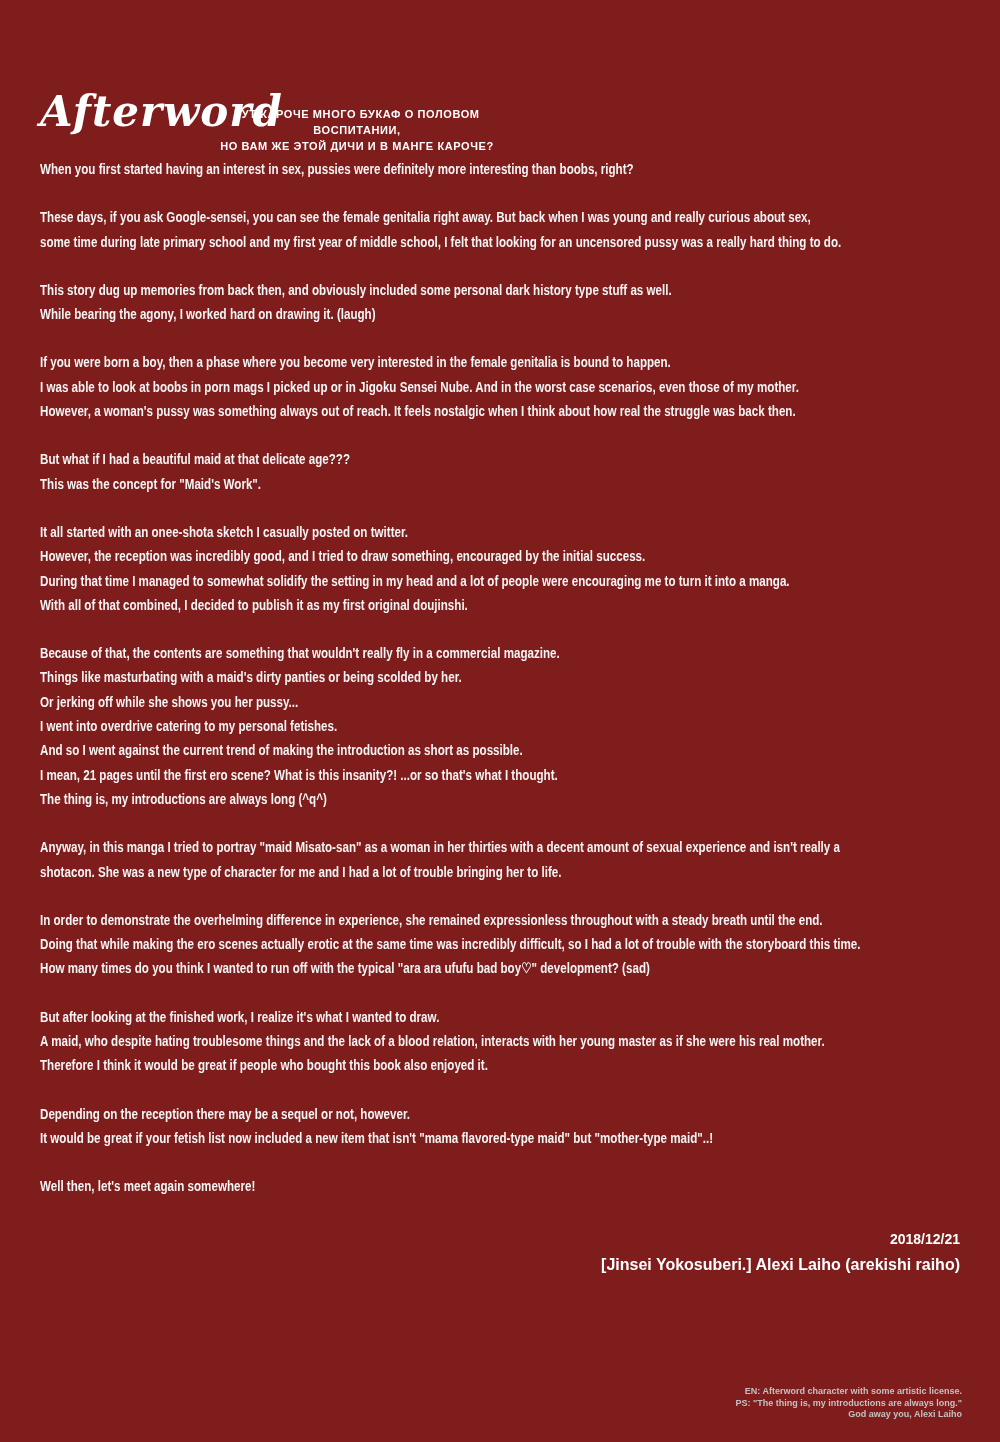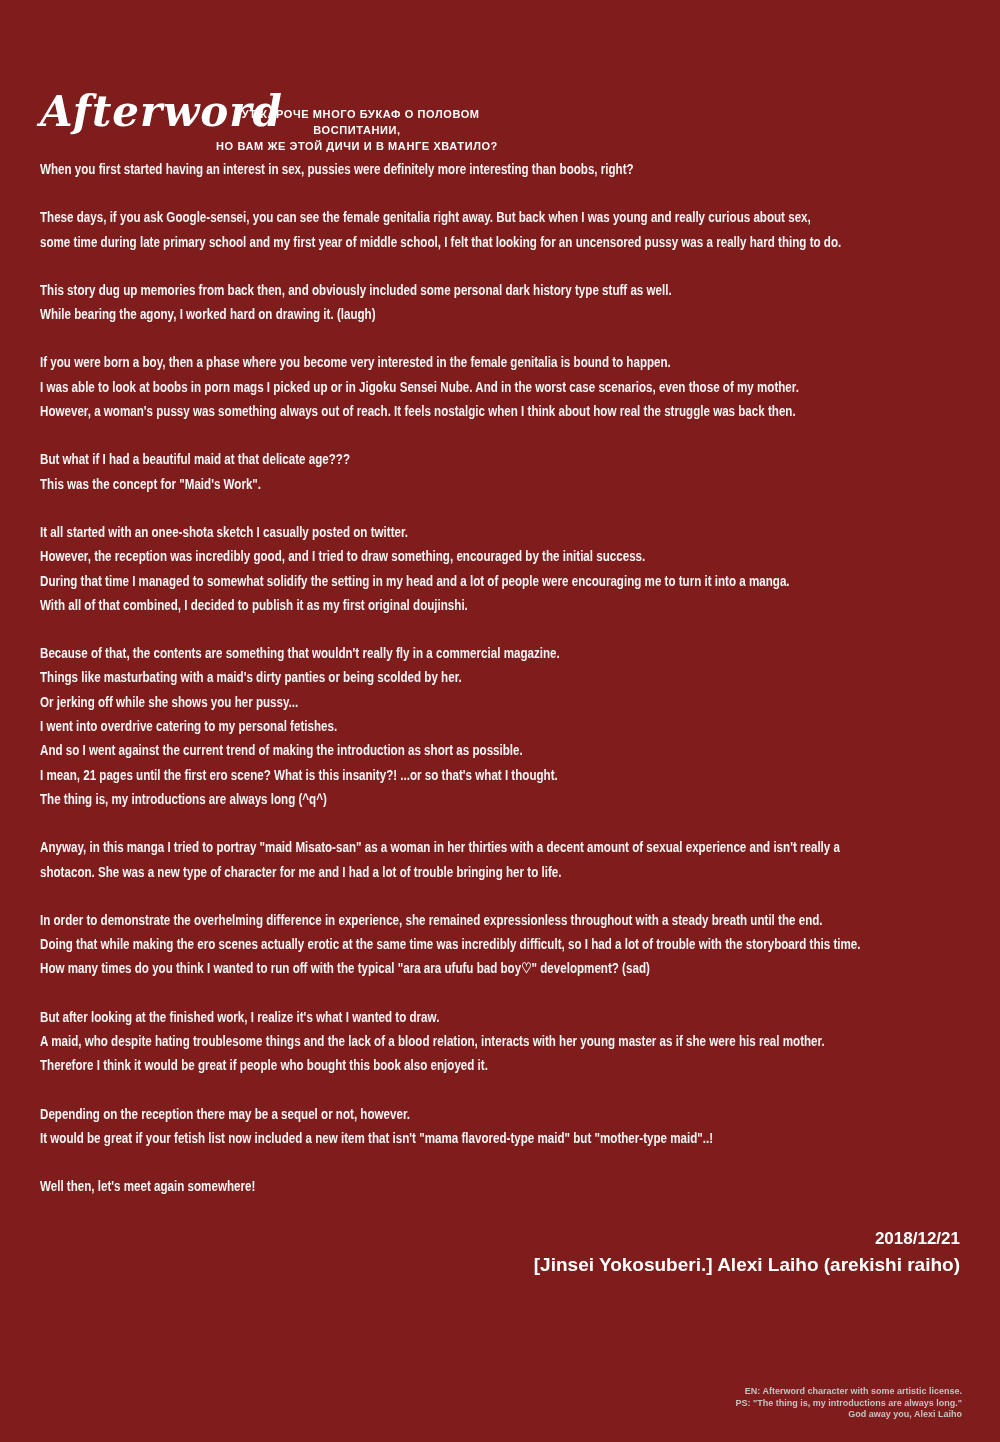--- a/index.html
+++ b/index.html
@@ -61,25 +61,25 @@
   }
   .signature {
     position: absolute;
     right: 40px;
     top: 1226px;
     text-align: right;
     font-weight: bold;
     color: #ffffff;
   }
   .signature .date {
-    font-size: 17px;
+    font-size: 14px;
     line-height: 26px;
   }
   .signature .credit {
-    font-size: 19px;
+    font-size: 16px;
     line-height: 26px;
     white-space: nowrap;
     padding-left: 24px;
   }
   .footer-note {
     position: absolute;
     right: 38px;
     top: 1386px;
     text-align: right;
     font-size: 9px;
@@ -90,21 +90,21 @@
 </style>
 </head>
 <body>
 
 <div class="page">
 
   <div class="title">Afterword</div>
 
   <div class="title-note">
     <div class="note-line">ТУТ КАРОЧЕ МНОГО БУКАФ О ПОЛОВОМ ВОСПИТАНИИ,</div>
-    <div class="note-line">НО ВАМ ЖЕ ЭТОЙ ДИЧИ И В МАНГЕ ХВАТИЛО?</div>
+    <div class="note-line">НО ВАМ ЖЕ ЭТОЙ ДИЧИ И В МАНГЕ КАРОЧЕ?</div>
   </div>
 
   <div class="body-text">
 
     <div class="para">
       <div class="line">When you first started having an interest in sex, pussies were definitely more interesting than boobs, right?</div>
     </div>
 
     <div class="para">
       <div class="line">These days, if you ask Google-sensei, you can see the female genitalia right away. But back when I was young and really curious about sex,</div>

